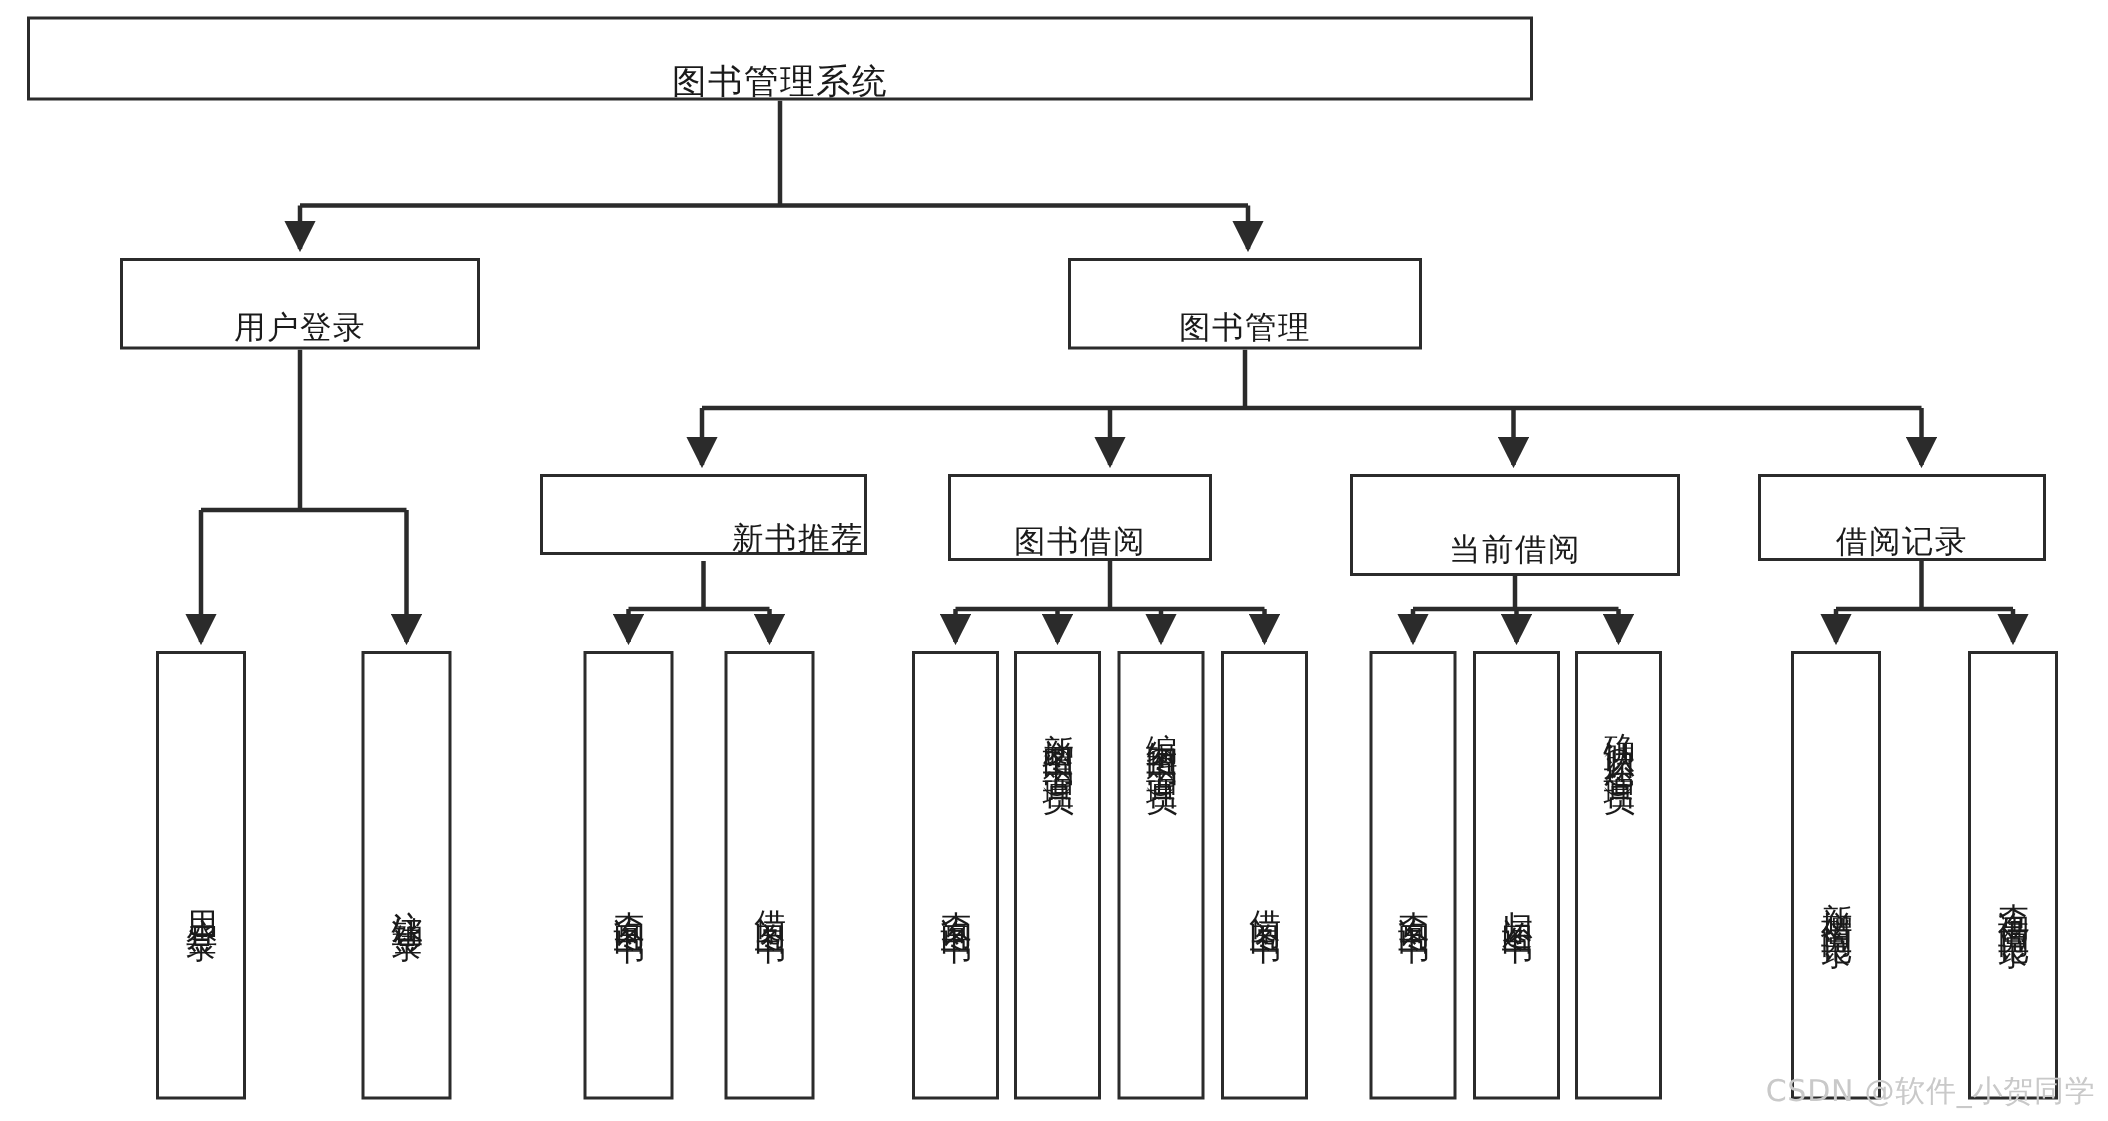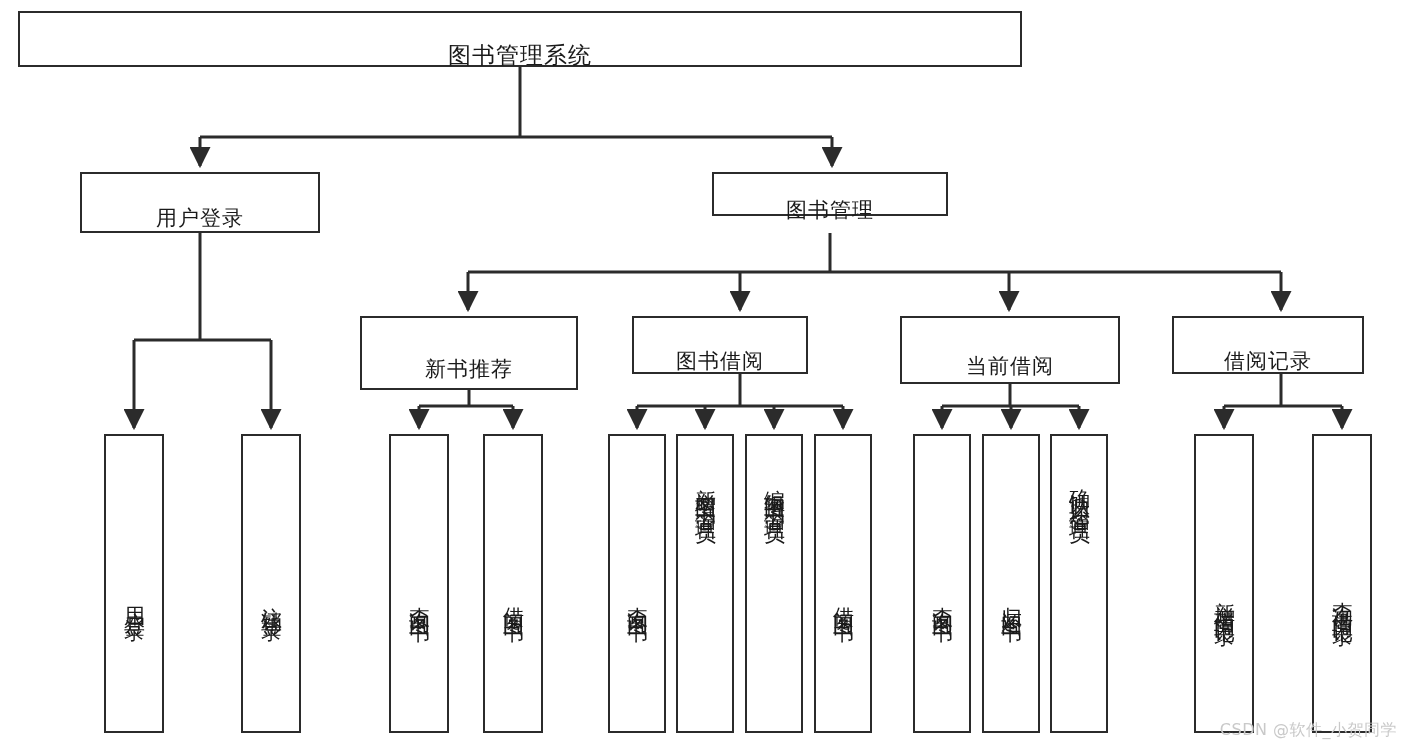--- a/index.html
+++ b/index.html
@@ -70,21 +70,21 @@
     -webkit-writing-mode: vertical-rl;
     font-size: 21px;
     line-height: 1;
     letter-spacing: 5px;
     white-space: nowrap;
   }
   .watermark {
     position: absolute;
     right: 8px;
     bottom: 6px;
-    font-size: 16px;
+    font-size: 20px;
     color: #c9c9c9;
     letter-spacing: 0.5px;
     white-space: nowrap;
     font-family: "DejaVu Sans", "Liberation Sans", sans-serif;
   }
 </style>
 </head>
 <body>
 
 <div id="canvas">
@@ -139,25 +139,25 @@
     </g>
   </svg>
 
   <div class="node root" style="left:18px; top:11px; width:1004px; height:56px;">
     <span class="label">图书管理系统</span>
   </div>
 
   <div class="node h" style="left:80px; top:172px; width:240px; height:61px;">
     <span class="label">用户登录</span>
   </div>
-  <div class="node h" style="left:712px; top:172px; width:236px; height:44px;">
+  <div class="node h" style="left:712px; top:172px; width:236px; height:61px;">
     <span class="label">图书管理</span>
   </div>
 
-  <div class="node h" style="left:360px; top:316px; width:218px; height:74px;">
+  <div class="node h" style="left:360px; top:316px; width:218px; height:54px;justify-content:flex-end;">
     <span class="label">新书推荐</span>
   </div>
   <div class="node h" style="left:632px; top:316px; width:176px; height:58px;">
     <span class="label">图书借阅</span>
   </div>
   <div class="node h" style="left:900px; top:316px; width:220px; height:68px;">
     <span class="label">当前借阅</span>
   </div>
   <div class="node h" style="left:1172px; top:316px; width:192px; height:58px;">
     <span class="label">借阅记录</span>

